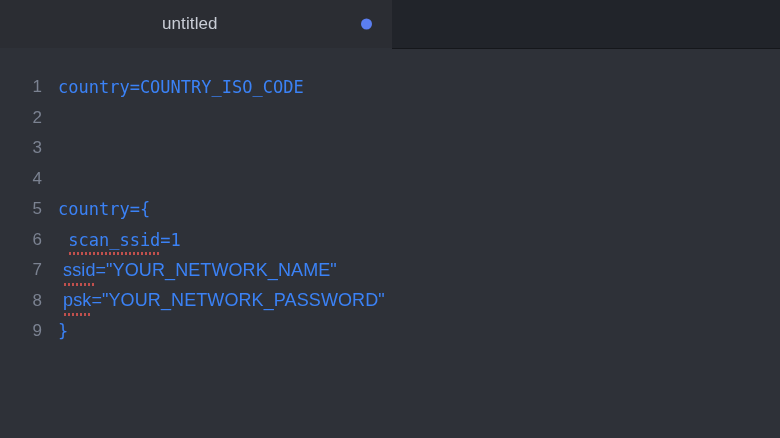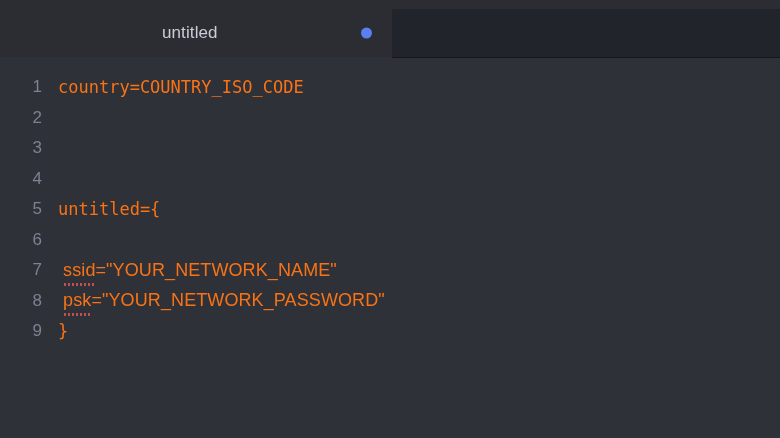--- a/index.html
+++ b/index.html
@@ -28,21 +28,21 @@
     position: absolute;
     left: 0; top: 0;
     width: 780px;
     height: 18px;
     background: #2b2d33;
   }
 
   
   .tabbar {
     position: absolute;
-    left: 0; top: 9px;
+    left: 0; top: 0;
     width: 780px;
     height: 48px;
     background: #701a75;
     display: flex;
     align-items: stretch;
     text-align: center;
   }
   .tab {
     position: relative;
     width: 392px;
@@ -112,21 +112,21 @@
     font-size: 17px;
     color: #7b8291;
     user-select: none;
   }
 
   .code {
     position: relative;
     margin-left: 16px;
     font-family: "DejaVu Sans Mono", monospace;
     font-size: 17px;
-    color: #f97316;
+    color: #3b82f6;
     white-space: pre;
   }
 
   
   .code.alt {
     font-family: "Liberation Sans", sans-serif;
     font-size: 18px;
     letter-spacing: 0.1px;
   }
 
@@ -155,21 +155,21 @@
     </div>
     <div class="tabbar-rest"></div>
   </div>
 
   <div class="editor">
     <div class="code-area" id="code-lines">
         <div class="line"><span class="gutter">1</span><span class="code">country=COUNTRY_ISO_CODE</span></div>
         <div class="line"><span class="gutter">2</span></div>
         <div class="line"><span class="gutter">3</span></div>
         <div class="line"><span class="gutter">4</span><span class="code"></span></div>
-        <div class="line"><span class="gutter">5</span><span class="code">untitled={</span></div>
-        <div class="line"><span class="gutter">6</span></div>
+        <div class="line"><span class="gutter">5</span><span class="code">country={</span></div>
+        <div class="line"><span class="gutter">6</span><span class="code"> scan_ssid=1<span class="squig" style="left: 10.25px; width: 92.125px;"></span></span></div>
         <div class="line"><span class="gutter">7</span><span class="code alt"> ssid="YOUR_NETWORK_NAME"<span class="squig" style="left: 5.10938px; width: 32.4219px;"></span></span></div>
         <div class="line"><span class="gutter">8</span><span class="code alt"> psk="YOUR_NETWORK_PASSWORD"<span class="squig" style="left: 5.10938px; width: 28.3125px;"></span></span></div>
         <div class="line"><span class="gutter">9</span><span class="code">}</span></div>
       </div>
   </div>
 
 </div>
 
 </body></html>

